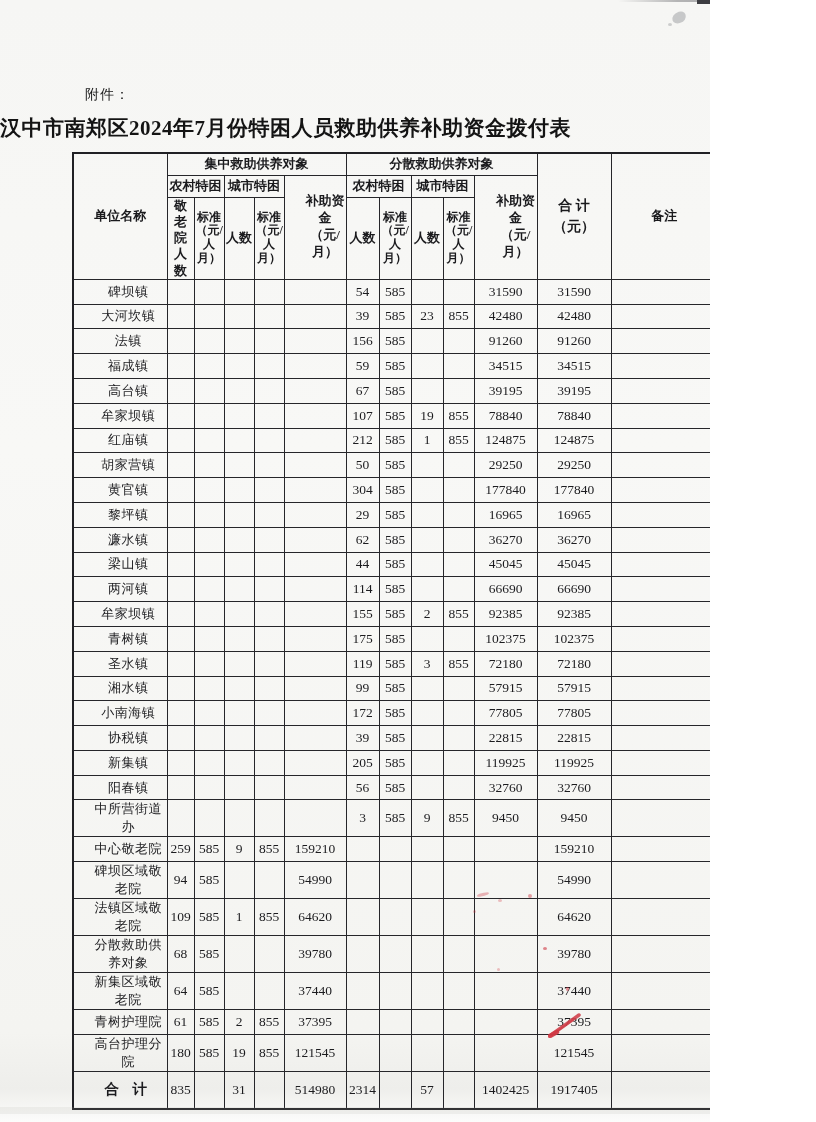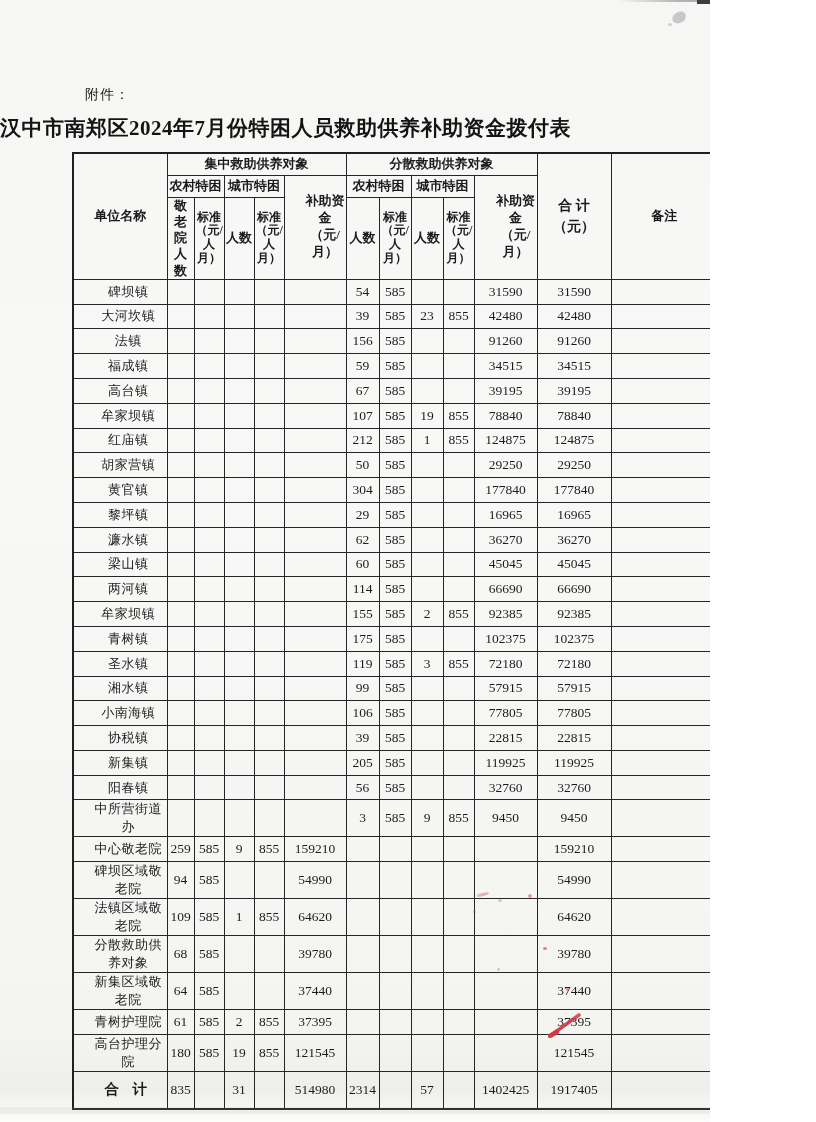--- a/index.html
+++ b/index.html
@@ -280,21 +280,21 @@
           <td>36270</td>
           <td></td>
         </tr>
         <tr>
           <td class="c-name">梁山镇</td>
           <td></td>
           <td></td>
           <td></td>
           <td></td>
           <td></td>
-          <td>60</td>
+          <td>44</td>
           <td>585</td>
           <td></td>
           <td></td>
           <td>45045</td>
           <td>45045</td>
           <td></td>
         </tr>
         <tr>
           <td class="c-name">两河镇</td>
           <td></td>
@@ -370,21 +370,21 @@
           <td>57915</td>
           <td></td>
         </tr>
         <tr>
           <td class="c-name">小南海镇</td>
           <td></td>
           <td></td>
           <td></td>
           <td></td>
           <td></td>
-          <td>106</td>
+          <td>172</td>
           <td>585</td>
           <td></td>
           <td></td>
           <td>77805</td>
           <td>77805</td>
           <td></td>
         </tr>
         <tr>
           <td class="c-name">协税镇</td>
           <td></td>

